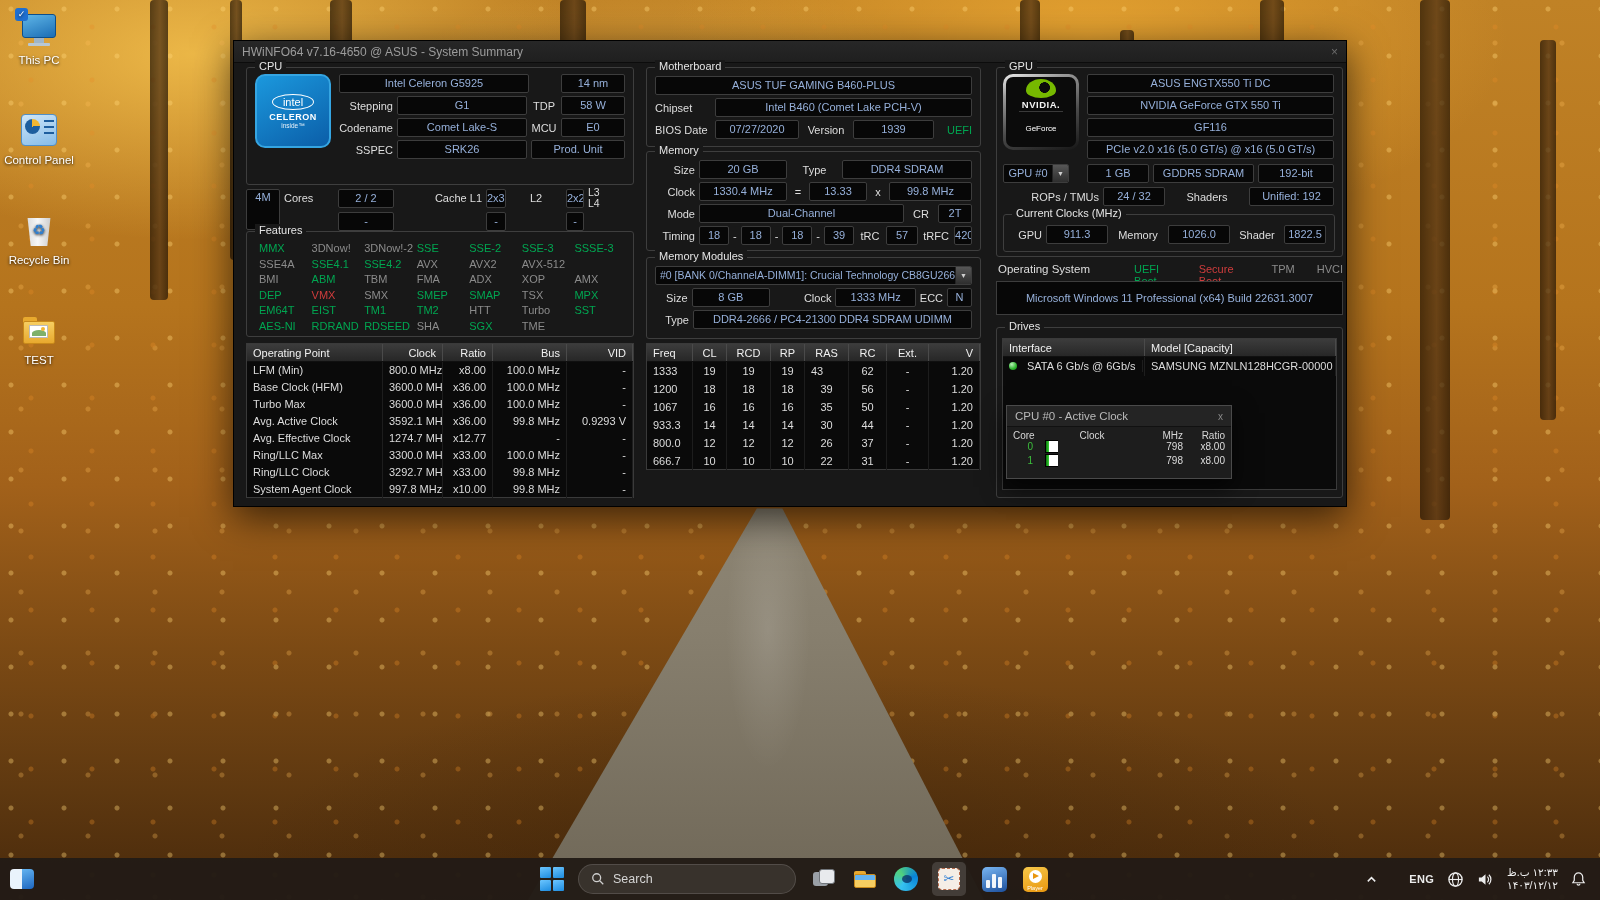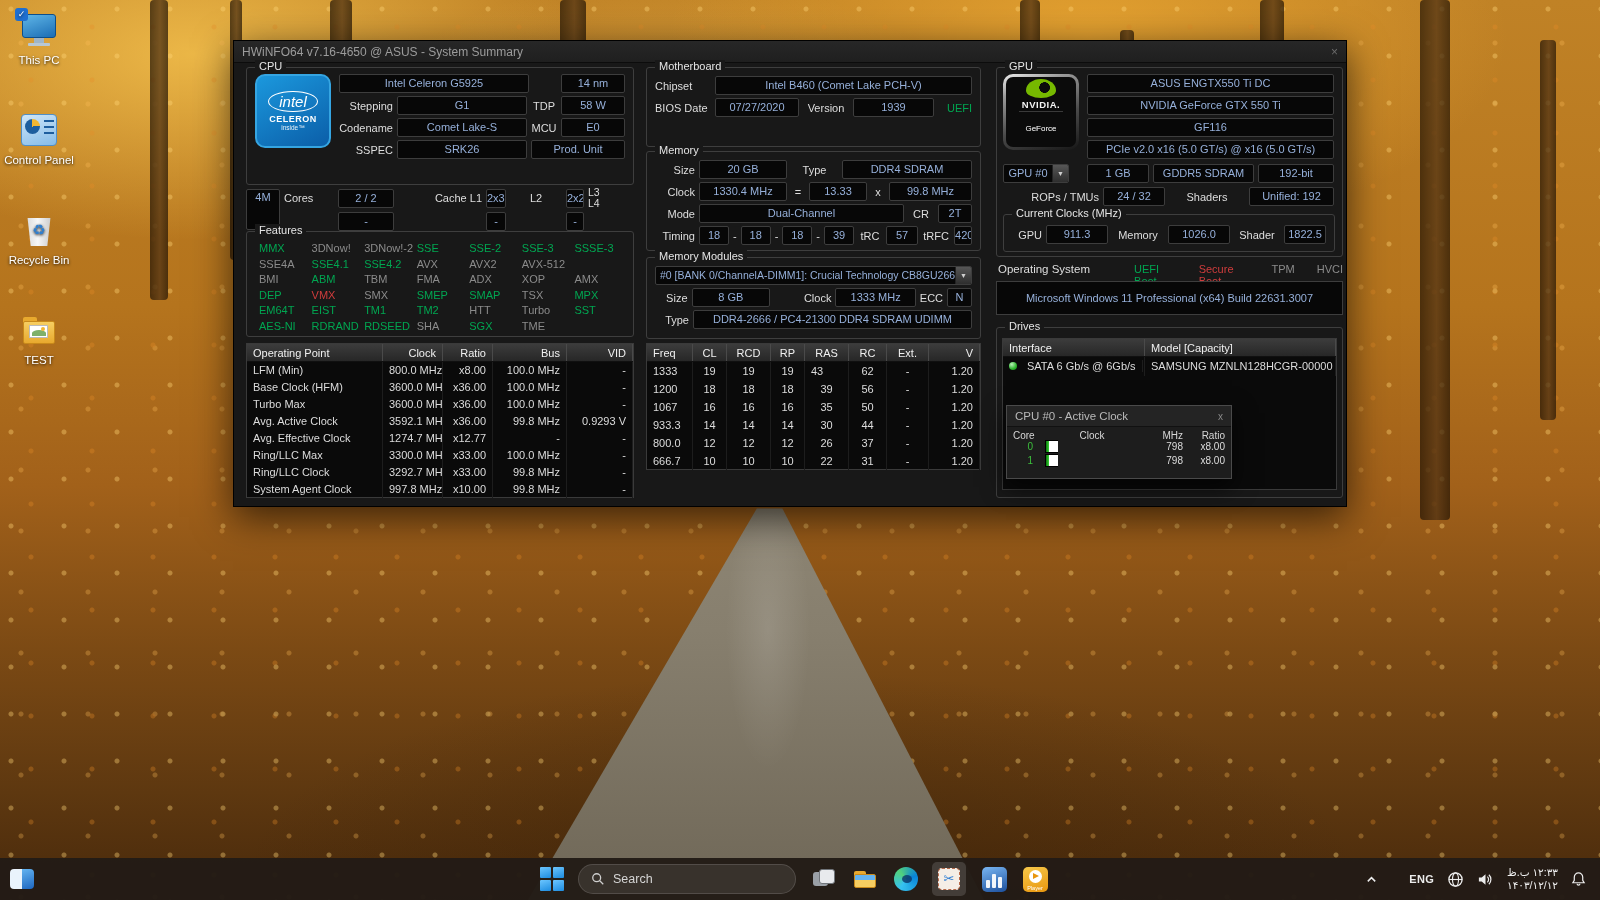--- a/index.html
+++ b/index.html
@@ -95,22 +95,22 @@
   .memgrid{grid-template-columns:46px 34px 44px 34px 44px 38px 42px 1fr;}
   .memgrid .trow,.memtbl .trow{height:18px;line-height:18px;}
   .drvgrid{grid-template-columns:142px 1fr;}
   .drvgrid.trow{height:19px;line-height:19px;}
   .dot{display:inline-block;width:8px;height:8px;border-radius:50%;margin-right:4px;
     background:radial-gradient(circle at 35% 30%,#b9f2b9,#2db52d 60%,#157a15);}
 
   .intel{position:absolute;left:8px;top:6px;width:76px;height:74px;border-radius:10px;
     background:linear-gradient(150deg,#1b98dd,#0b5ea8);border:2px solid #35a5e2;
     display:flex;flex-direction:column;align-items:center;justify-content:center;color:#fff;}
-  .intel .ov{border:1.5px solid #fff;border-radius:50%;padding:1px 10px;font-size:15px;
-    font-style:italic;margin-bottom:2px;}
+  .intel .ov{border:1.5px solid #fff;border-radius:50%;padding:1px 10px;font-size:11px;
+    margin-bottom:2px;}
   .intel .nm{font-size:9px;font-weight:bold;letter-spacing:.5px;}
   .intel .tg{font-size:6.5px;opacity:.9;}
 
   .nvl{position:absolute;left:6px;top:6px;width:76px;height:76px;border-radius:10px;padding:3px;
     background:linear-gradient(160deg,#efefef,#9a9a9a 22%,#4a4a4a 60%,#171717);}
   .nvl .in{width:100%;height:100%;border-radius:7px;background:#0b0b0b;display:flex;
     flex-direction:column;align-items:center;justify-content:center;gap:1px;}
   .nvl .eye{width:30px;height:19px;border-radius:50% 50% 50% 50%/60% 60% 40% 40%;
     background:radial-gradient(circle at 62% 45%,#0b0b0b 0 24%,#76b900 26% 100%);}
   .nvl .b1{color:#f2f2f2;font-weight:bold;font-size:9.5px;letter-spacing:.5px;}
@@ -462,20 +462,23 @@
             <span class="rt">99.8 MHz</span>
             <span class="rt">-</span>
           </div>
         </div>
     </div>
 
     <div class="grp" style="left:412px;top:26px;width:335px;height:80px">
       <span class="legend">Motherboard</span>
       <div style="position:absolute;left:8px;right:8px;top:8px">
         <div class="row">
+          <span class="box" style="flex:1">ASUS TUF GAMING B460-PLUS</span>
+        </div>
+        <div class="row">
           <span class="lbl" style="width:56px">Chipset</span>
           <span class="box" style="flex:1">Intel B460 (Comet Lake PCH-V)</span>
         </div>
         <div class="row">
           <span class="lbl" style="width:56px">BIOS Date</span>
           <span class="box" style="width:84px">07/27/2020</span>
           <span class="lbl" style="width:46px;text-align:center">Version</span>
           <span class="box" style="flex:1">1939</span>
           <span class="on" style="width:34px;text-align:right">UEFI</span>
         </div>

